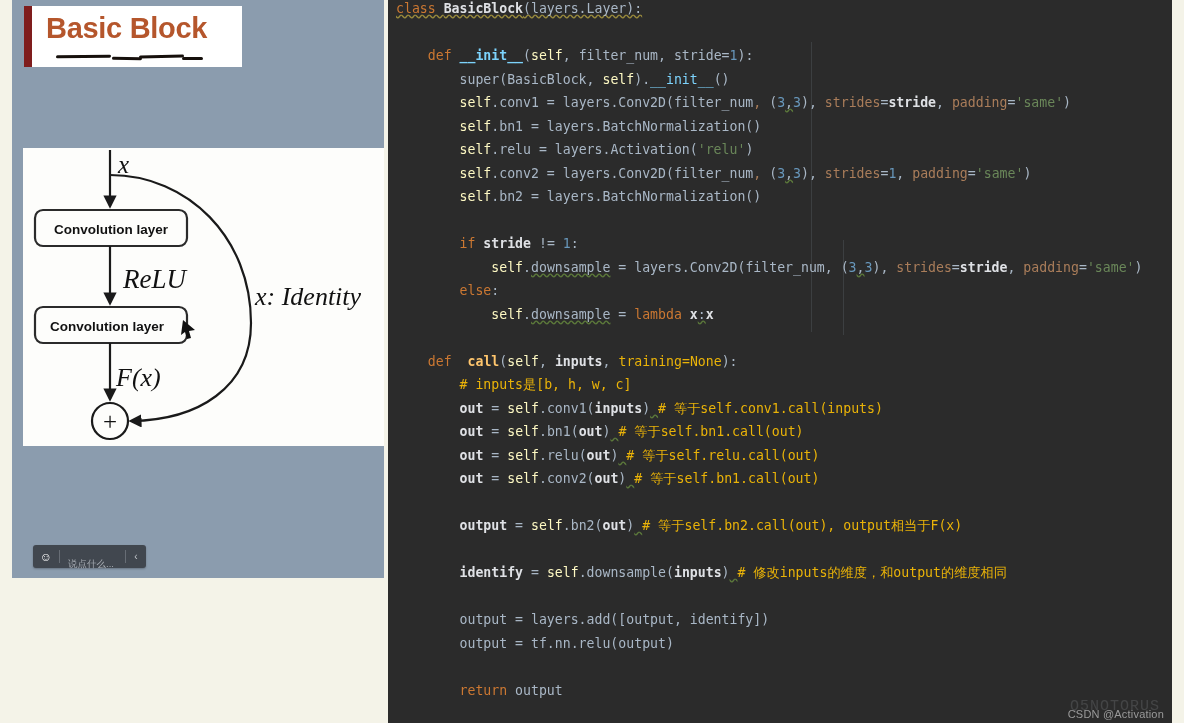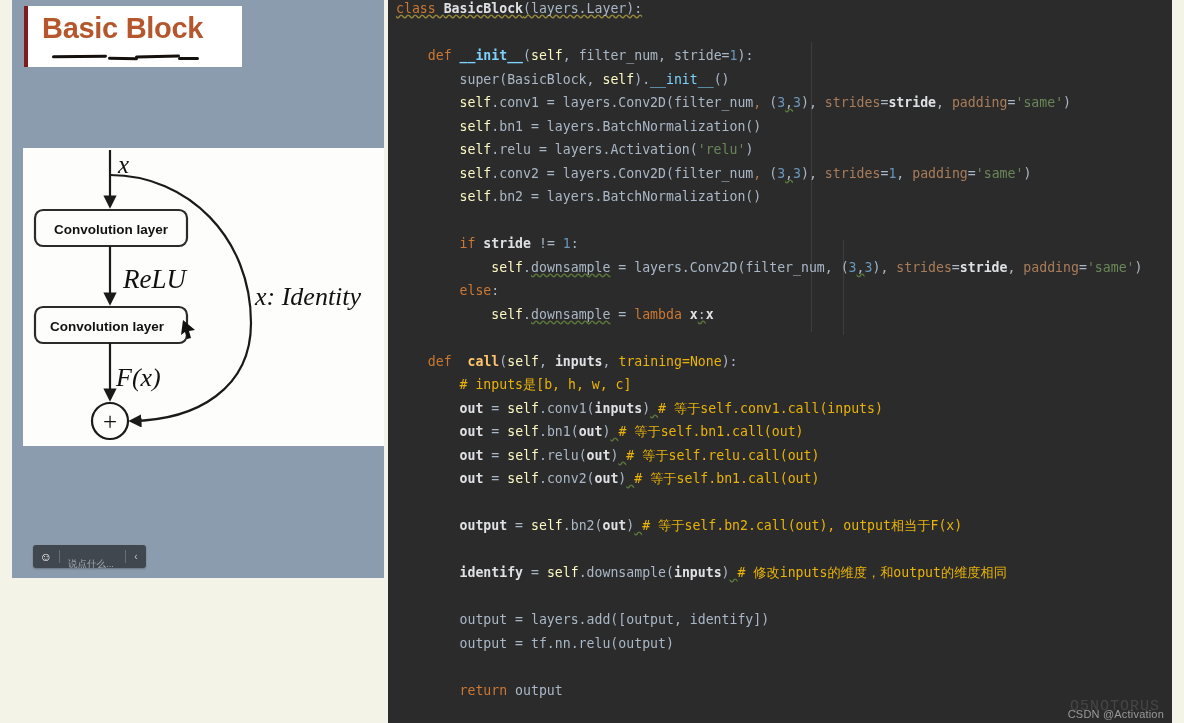--- a/index.html
+++ b/index.html
@@ -22,21 +22,21 @@
     left: 12px; top: 0px;
     width: 372px; height: 578px;
     background: #8b9cae;
     overflow: hidden;
   }
   #title-card {
     position: absolute;
     left: 12px; top: 6px;
     width: 218px; height: 61px;
     background: #ffffff;
-    border-left: 4px solid #7f1d1d;
+    border-left: 8px solid #7f1d1d;
     box-sizing: border-box;
     overflow: hidden;
   }
   #title-text {
     position: absolute;
     left: 14px; top: 6px;
     font-size: 29px;
     font-weight: bold;
     color: #b5562c;
     letter-spacing: -0.3px;

